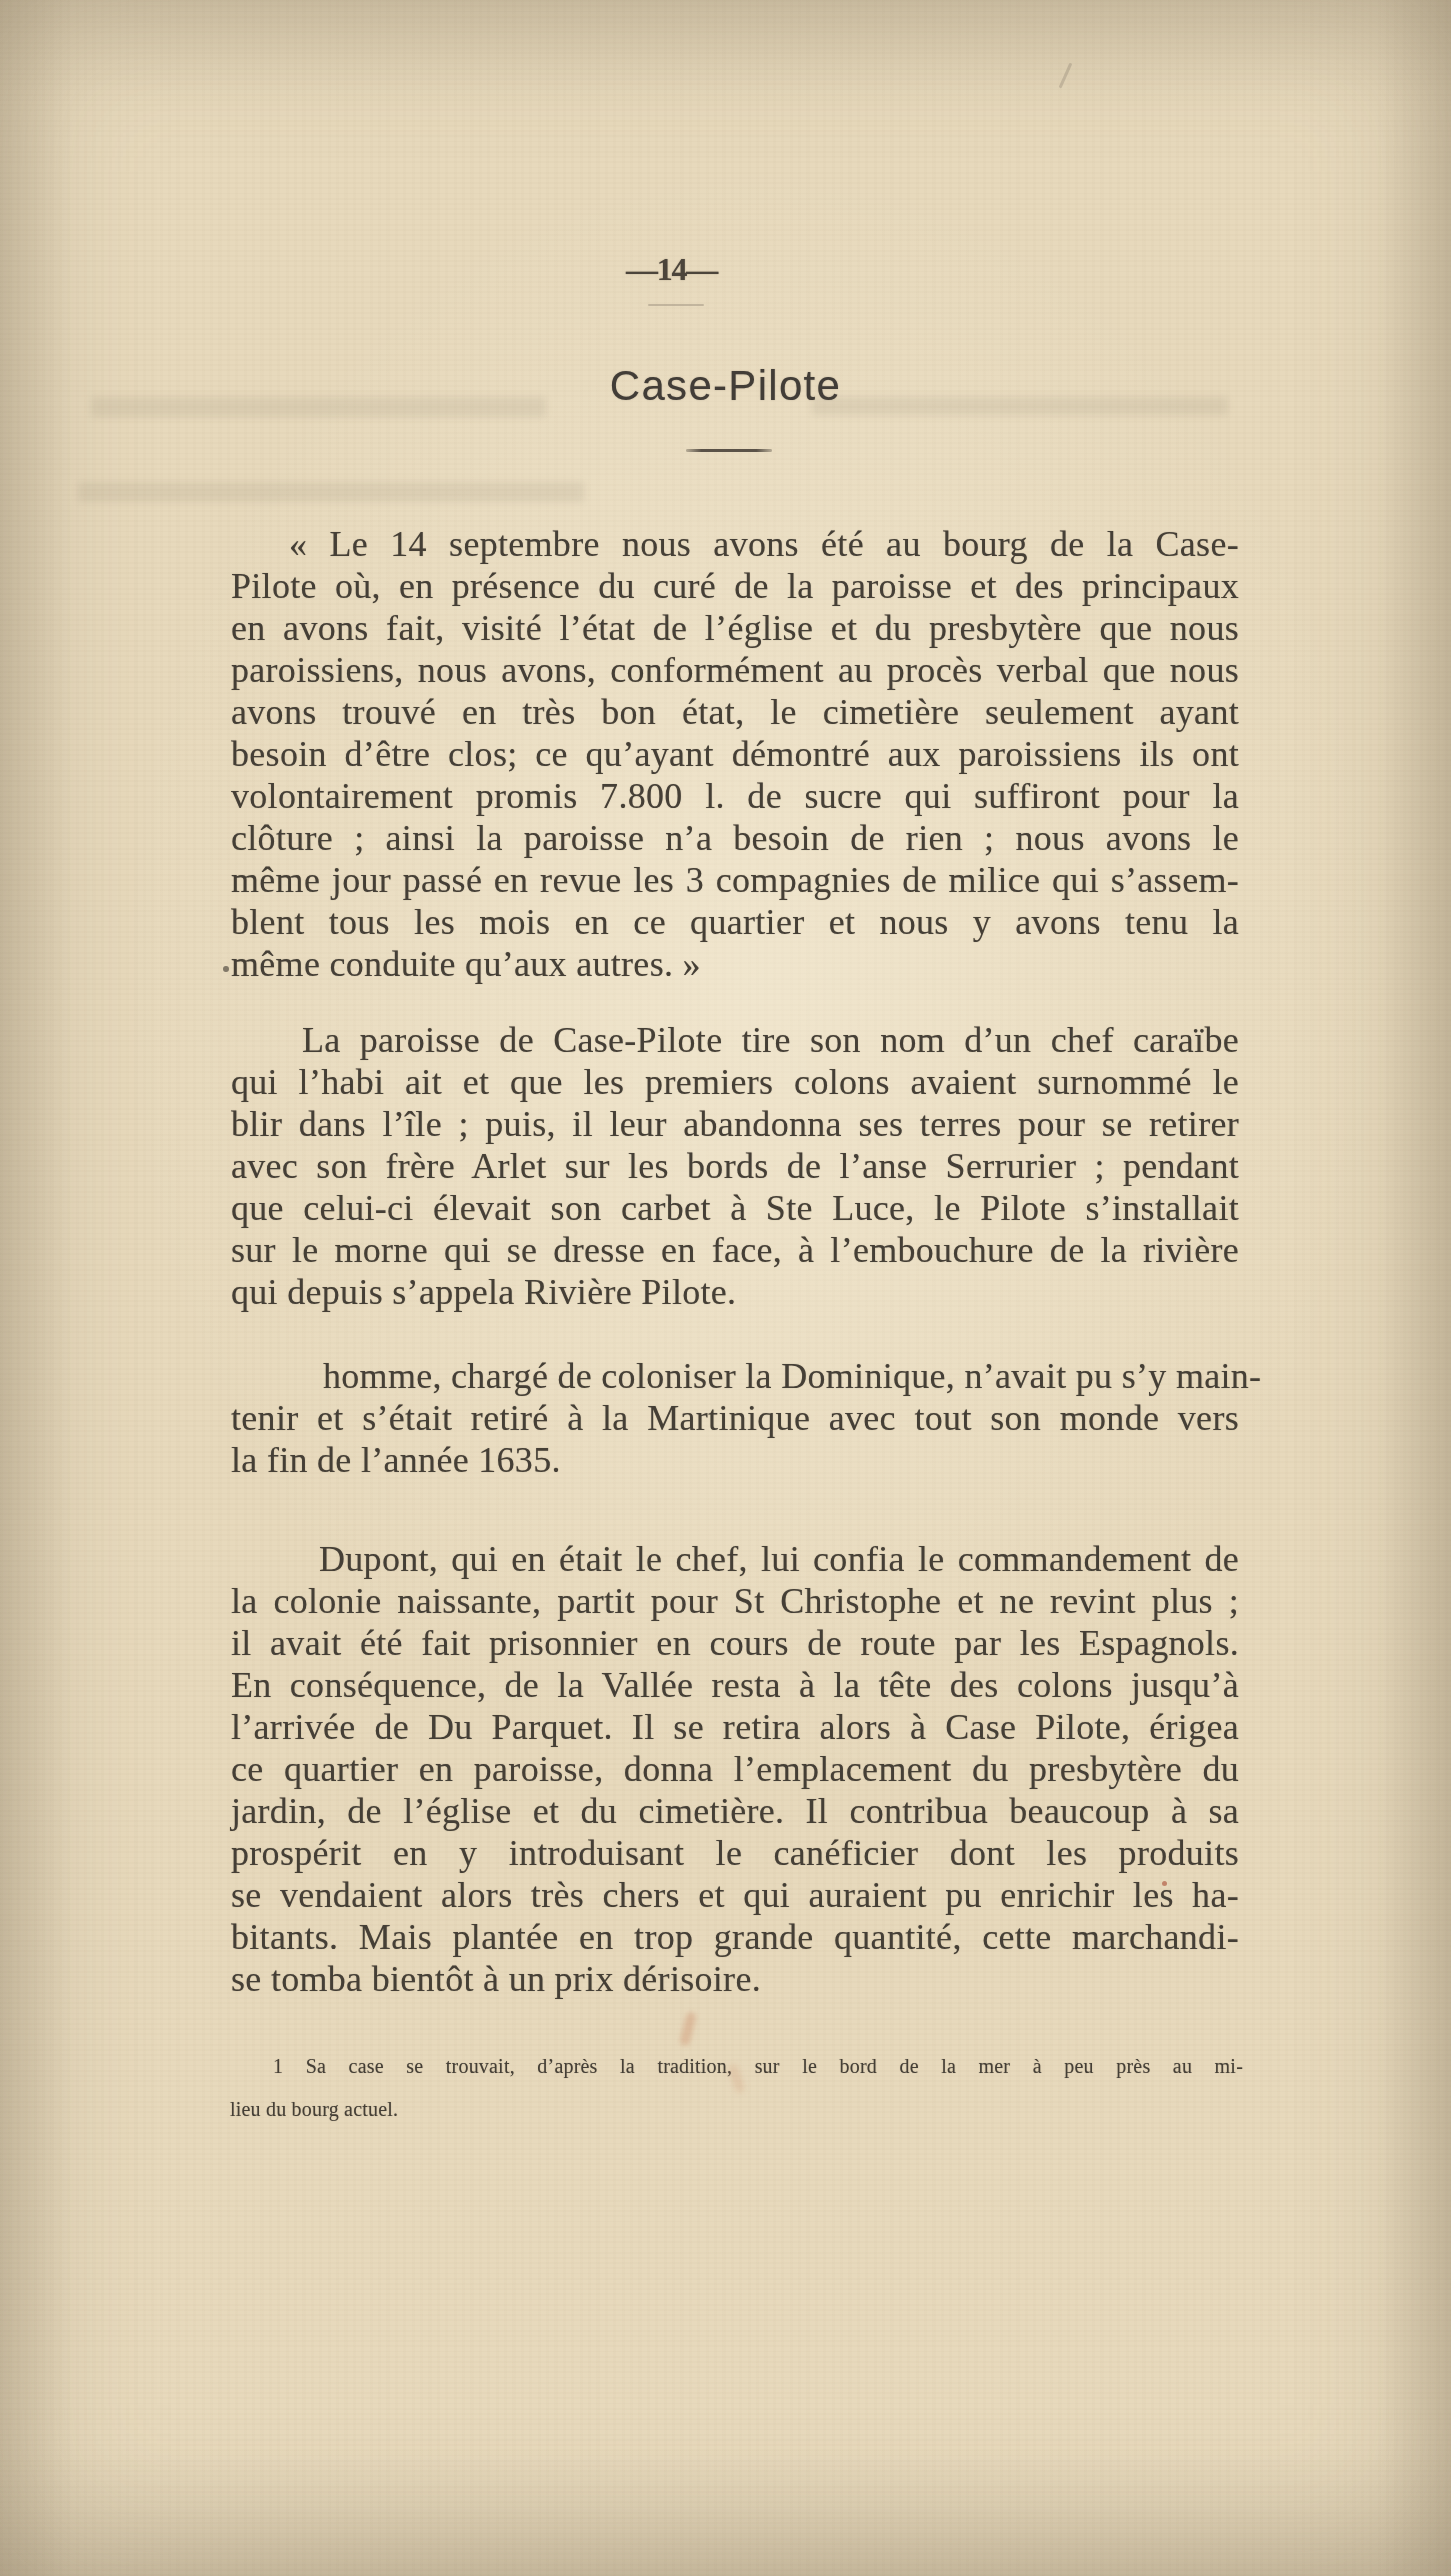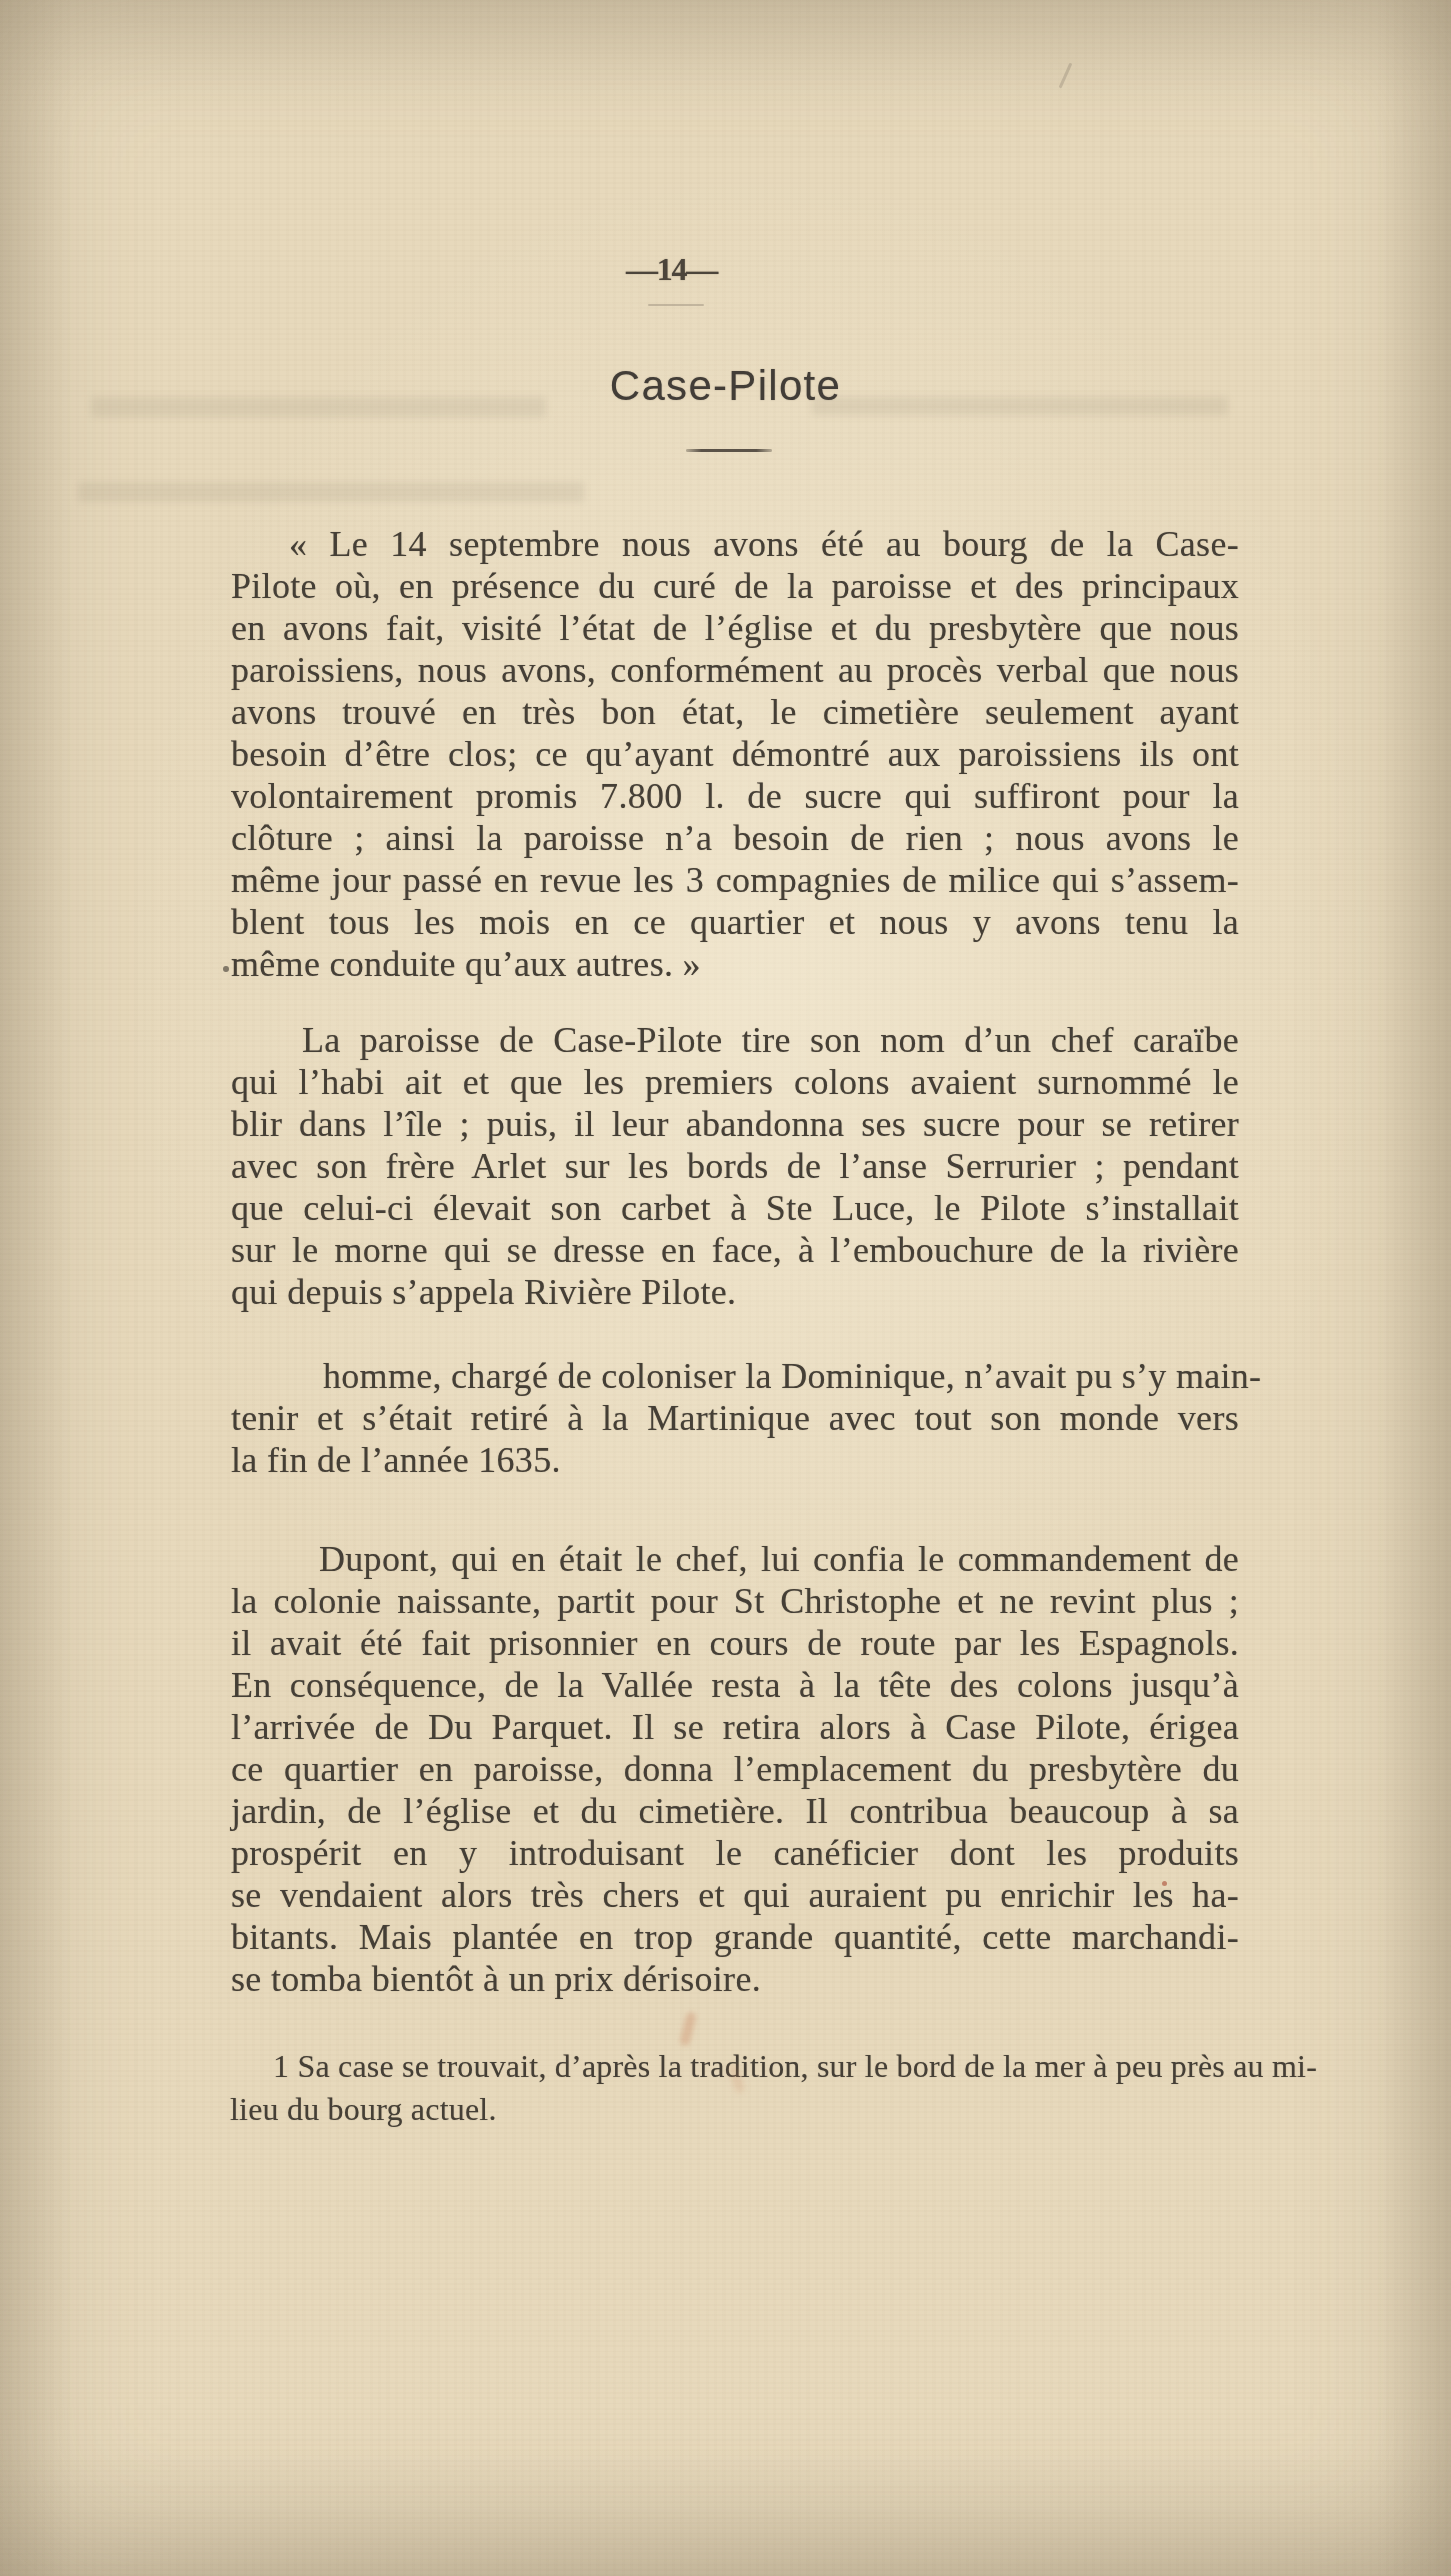--- a/index.html
+++ b/index.html
@@ -101,21 +101,21 @@
   .p1 .line:first-child { text-indent: 58px; }
   .p2 .line:first-child { text-indent: 71px; }
   .p3 .line:first-child { text-indent: 92px; }
   .p4 .line:first-child { text-indent: 88px; }
 
   .footnote {
     position: absolute;
     left: 230px;
     top: 2045px;
     width: 1013px;
-    font-size: 32px;
+    font-size: 20px;
     letter-spacing: 0.2px;
     text-shadow: 0 0 1px rgba(68,60,48,0.38);
   }
   .footnote .line {
     line-height: 43px;
     height: 43px;
     white-space: nowrap;
     text-align: justify;
     text-align-last: justify;
   }
@@ -197,21 +197,21 @@
       <div class="line">volontairement promis 7.800 l. de sucre qui suffiront pour la</div>
       <div class="line">clôture ; ainsi la paroisse n’a besoin de rien ; nous avons le</div>
       <div class="line">même jour passé en revue les 3 compagnies de milice qui s’assem-</div>
       <div class="line">blent tous les mois en ce quartier et nous y avons tenu la</div>
       <div class="line">même conduite qu’aux autres. »</div>
     </section>
 
   <section class="para p2">
       <div class="line">La paroisse de Case-Pilote tire son nom d’un chef caraïbe</div>
       <div class="line">qui l’habi ait et que les premiers colons avaient surnommé le</div>
-      <div class="line">blir dans l’île ; puis, il leur abandonna ses sucre pour se retirer</div>
+      <div class="line">blir dans l’île ; puis, il leur abandonna ses terres pour se retirer</div>
       <div class="line">avec son frère Arlet sur les bords de l’anse Serrurier ; pendant</div>
       <div class="line">que celui-ci élevait son carbet à Ste Luce, le Pilote s’installait</div>
       <div class="line">sur le morne qui se dresse en face, à l’embouchure de la rivière</div>
       <div class="line">qui depuis s’appela Rivière Pilote.</div>
     </section>
 
   <section class="para p3">
       <div class="line">homme, chargé de coloniser la Dominique, n’avait pu s’y main-</div>
       <div class="line">tenir et s’était retiré à la Martinique avec tout son monde vers</div>
       <div class="line">la fin de l’année 1635.</div>

